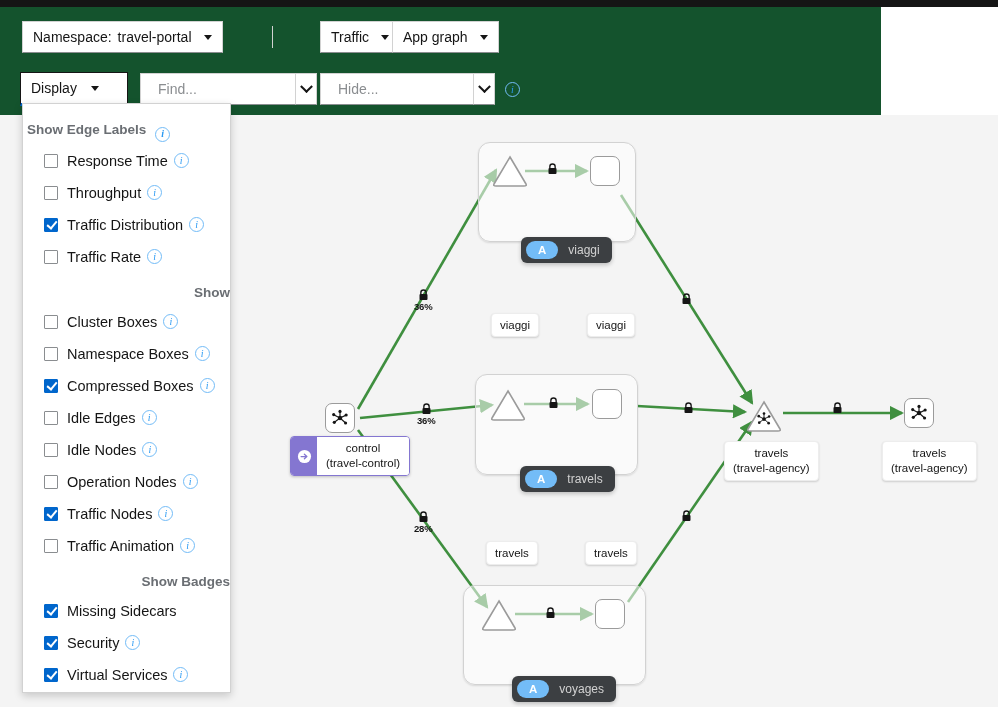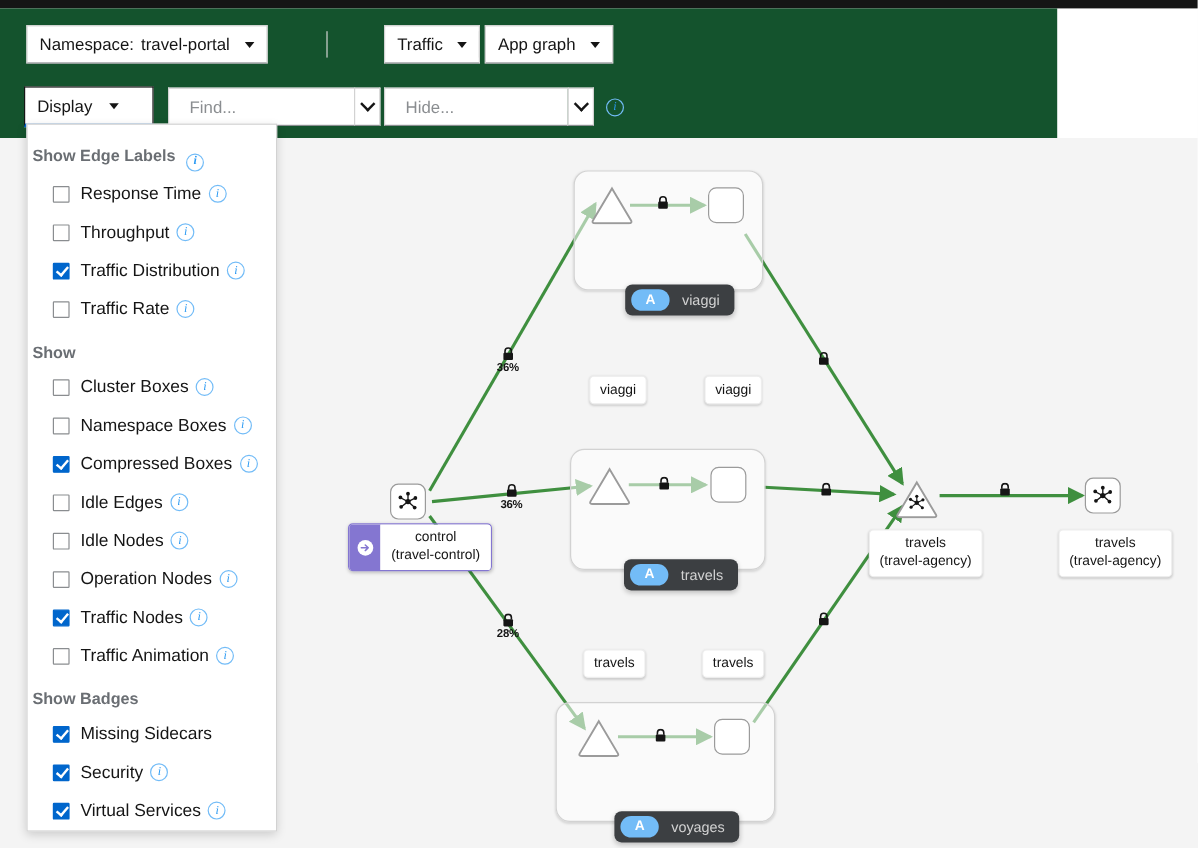--- a/index.html
+++ b/index.html
@@ -45,21 +45,21 @@
     margin-left: 12px;
     width: 0; height: 0;
     border-left: 4.5px solid transparent;
     border-right: 4.5px solid transparent;
     border-top: 5.5px solid #151515;
     display: inline-block;
   }
 
   #ns-select   { left: 22px;  top: 14px; }
   #traffic-select { left: 284px; top: 14px; margin-left: 36px; }
-  #graph-select   { left: 404px; top: 14px; text-align: right; }
+  #graph-select   { left: 392px; top: 14px; text-align: right; }
 
   .divider {
     position: absolute;
     width: 1px; height: 22px;
     background: #d2d2d2;
     top: 19px;
   }
   #div1 { left: 272px; }
   #div2 { left: 399px; }
 
@@ -142,21 +142,21 @@
     padding: 14px 0 10px 0;
     z-index: 40;
     overflow: hidden;
   }
   .menu-group-title {
     font-size: 13.5px;
     color: #6a6e73;
     font-weight: bold;
     padding: 4px 0 6px 4px;
   }
-  .menu-group-title.spaced { padding-top: 12px; }
+  .menu-group-title.spaced { padding-top: 12px; text-align: right; }
   .menu-row {
     display: flex; align-items: center;
     padding: 3px 0 3px 21px;
     height: 32px;
     cursor: pointer;
   }
   .cb {
     width: 14px; height: 14px;
     border: 1px solid #8a8d90;
     border-radius: 1px;

